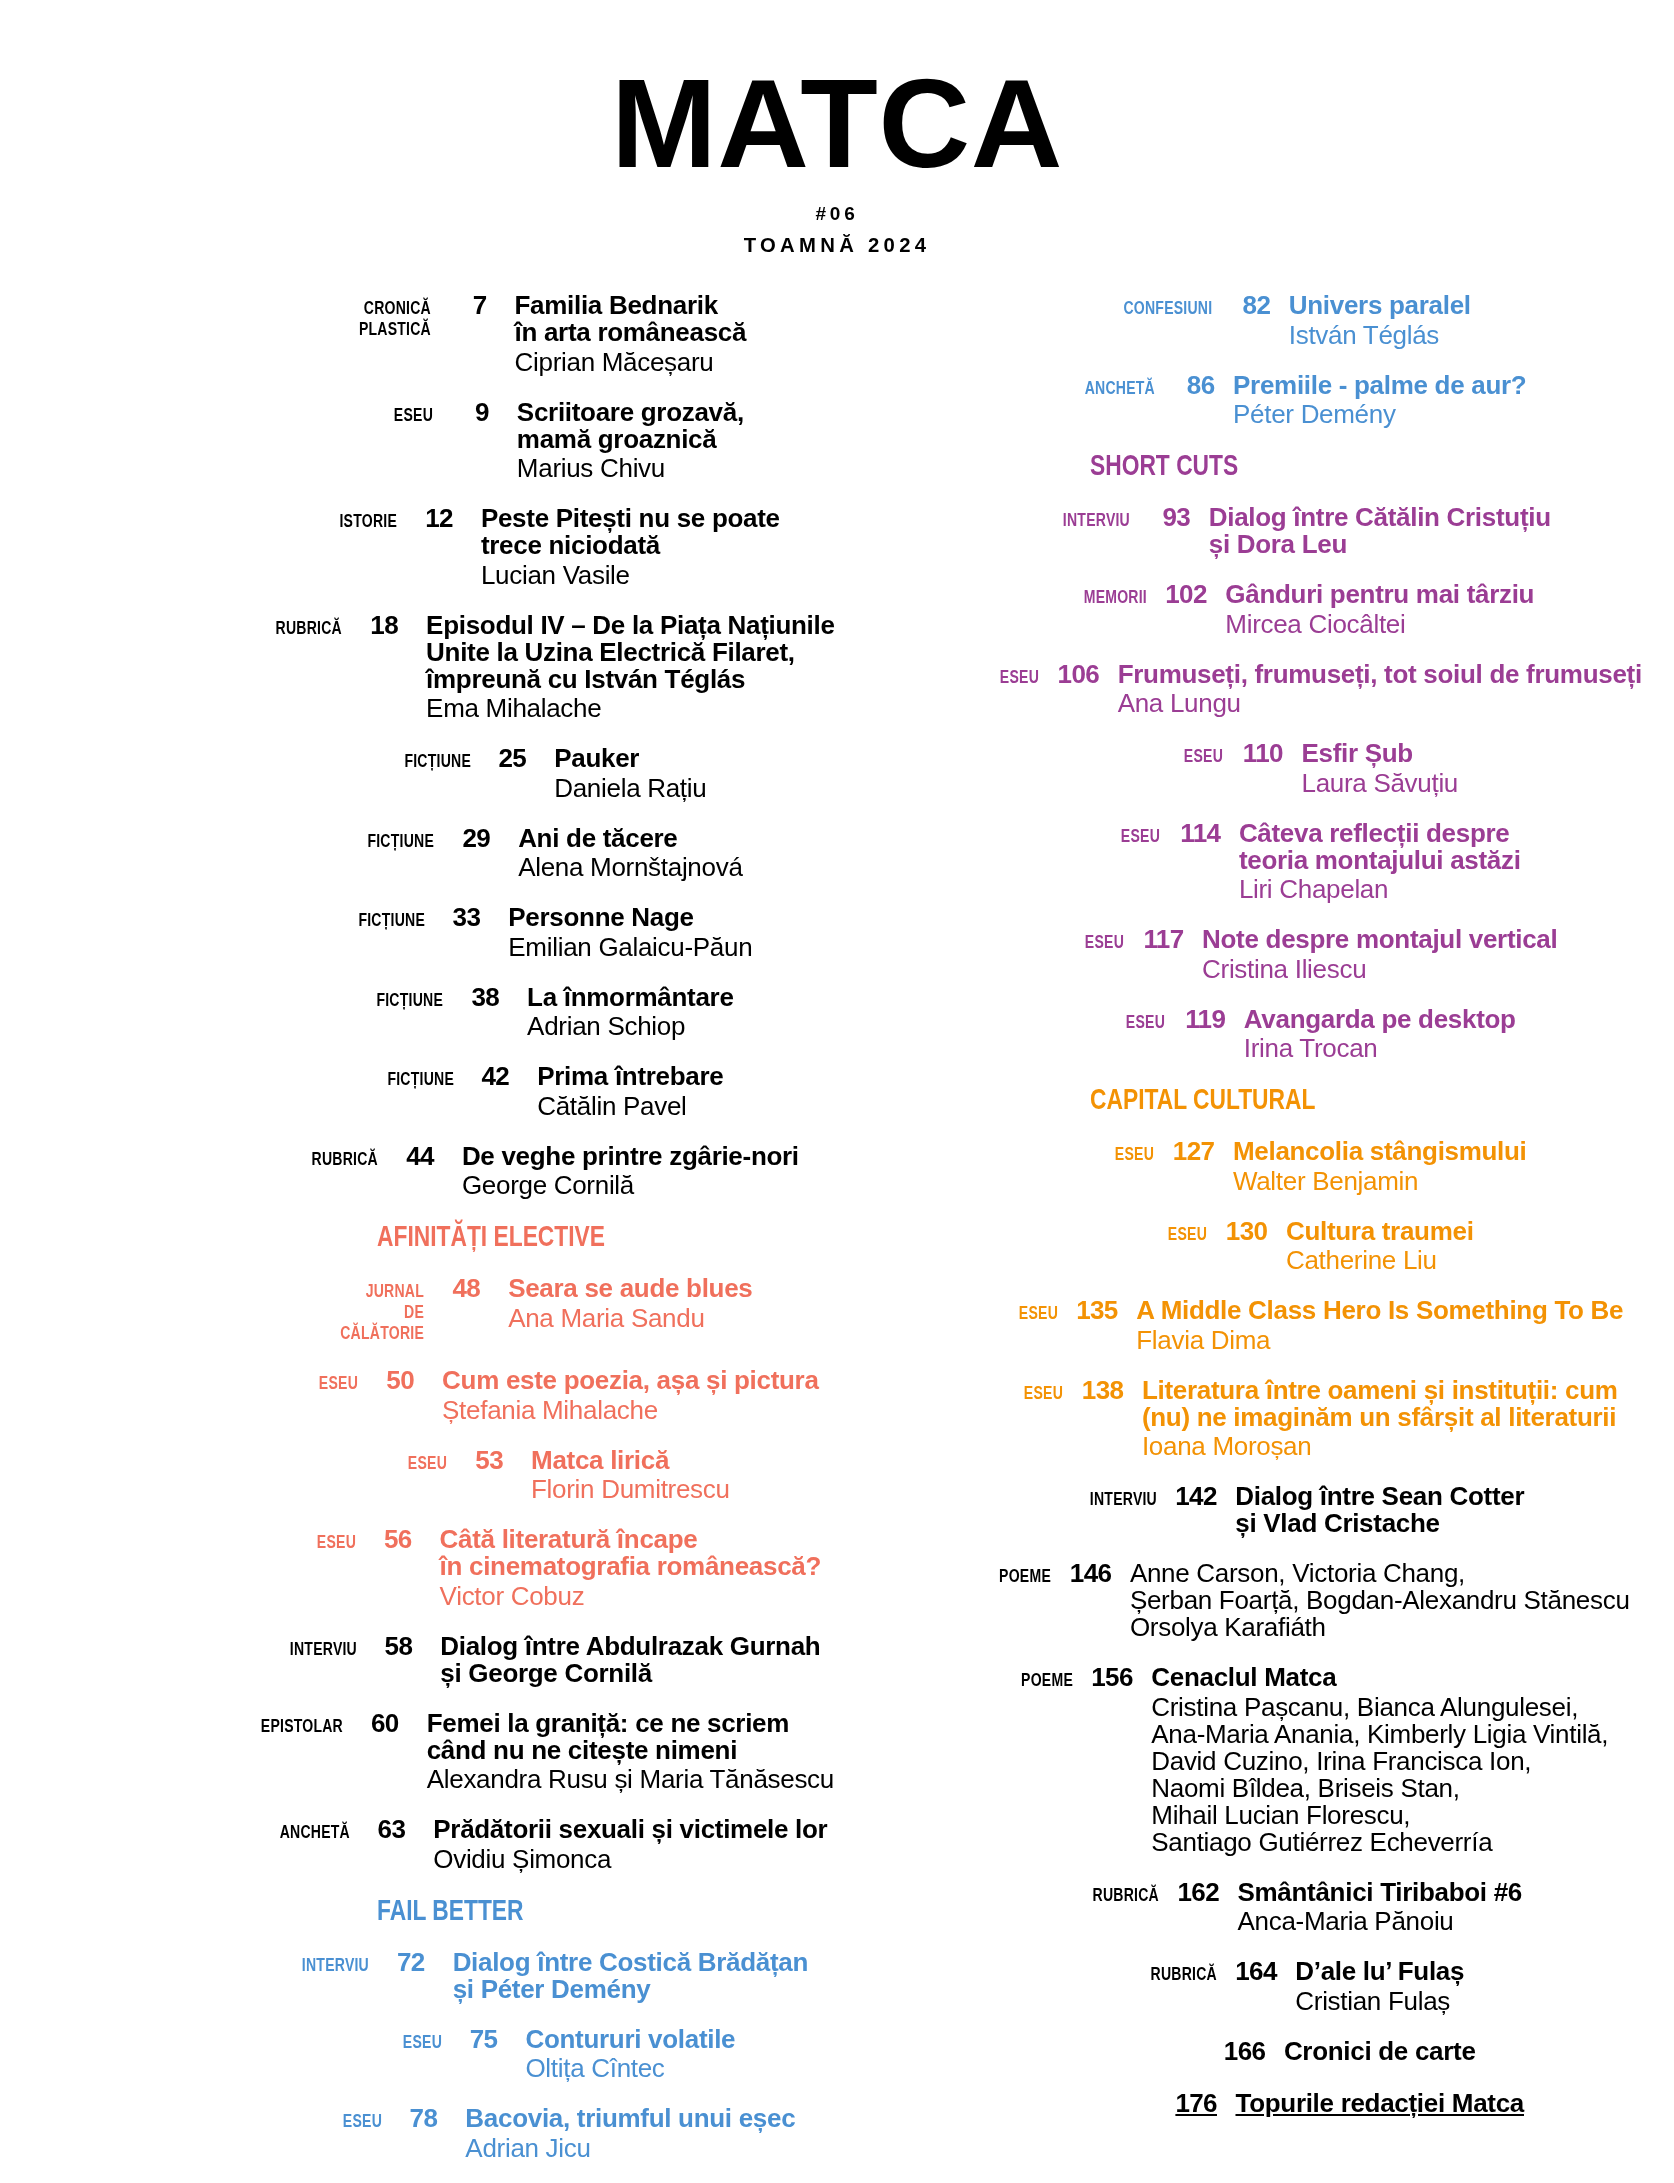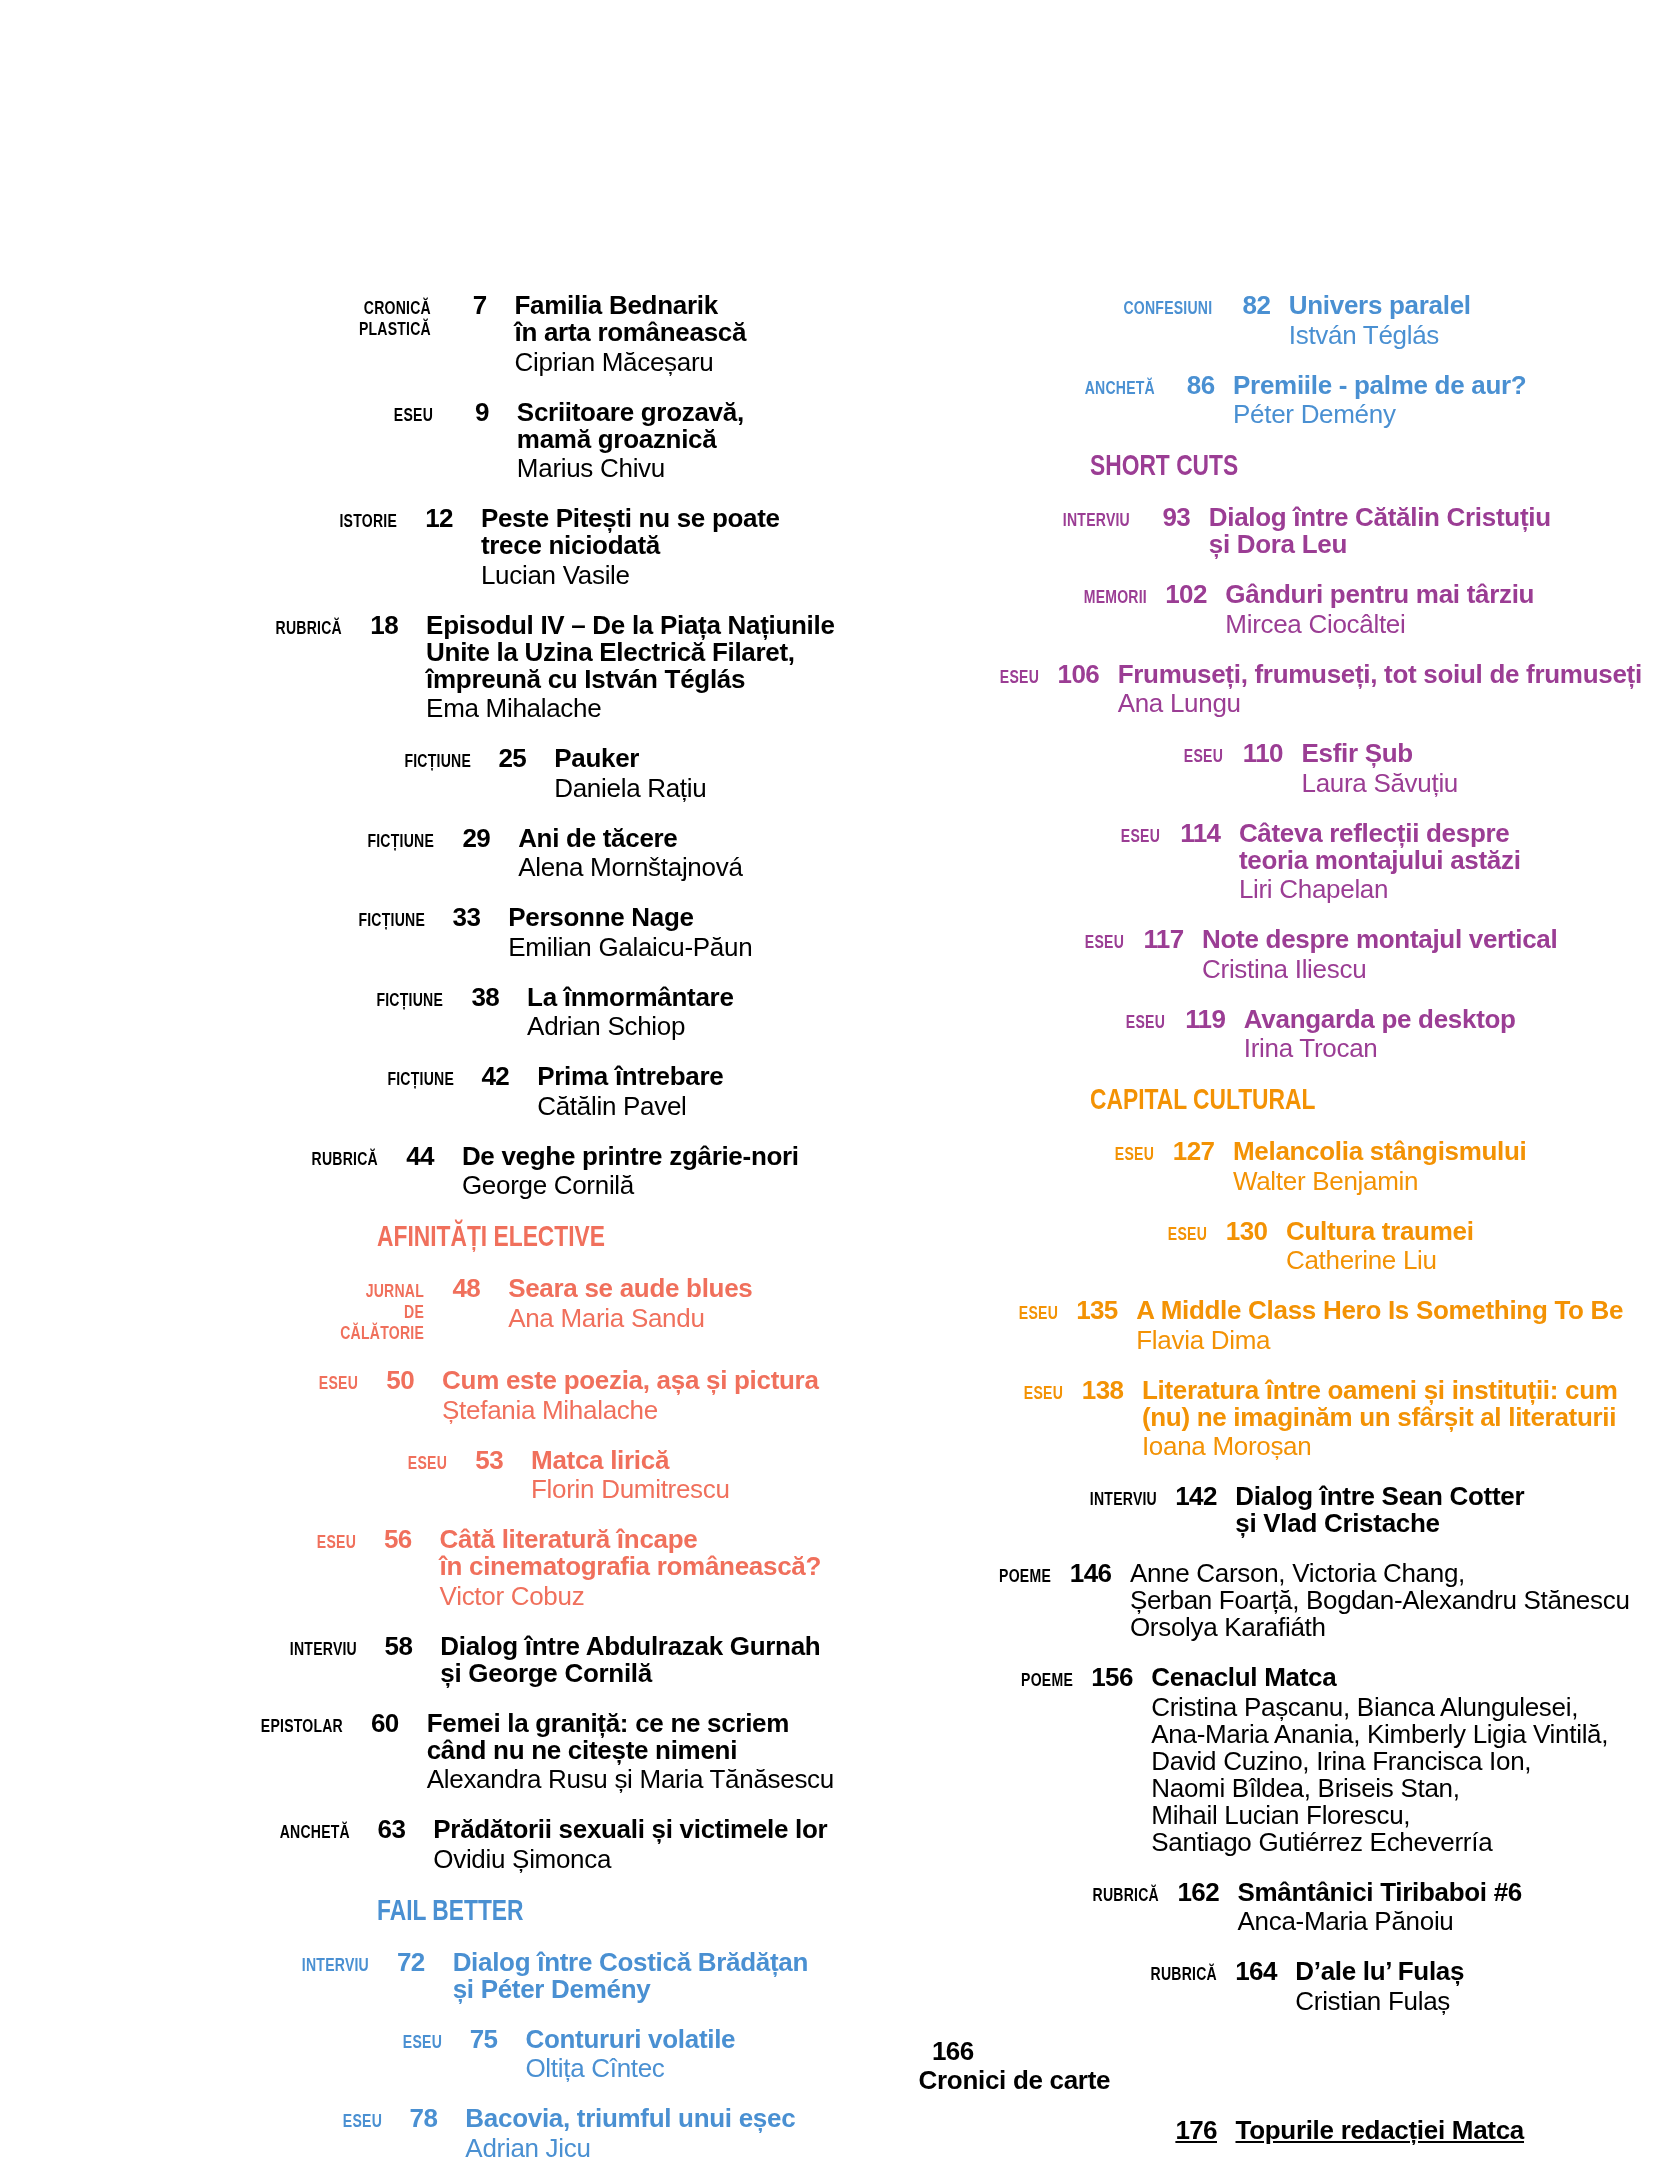--- a/index.html
+++ b/index.html
@@ -31,20 +31,25 @@
     font-weight:700;font-size:30px;line-height:31px;white-space:nowrap;
     transform:scaleX(0.76);transform-origin:0 50%;margin:5px 0 22px 0;text-transform:uppercase;
   }
   .col-left .section-header{margin-left:195px;}
   .col-right .section-header{margin-left:190px;}
 </style>
 </head>
 <body>
 
 <div class="page">
+  <div class="masthead">
+    <h1 class="mag-title">MATCA</h1>
+    <div class="issue">#06</div>
+    <div class="season">TOAMNĂ 2024</div>
+  </div>
   <div class="col col-left" id="col-left">
       <div class="entry" style="color: rgb(0, 0, 0);">
         <div class="cat">
           <div class="cline">CRONICĂ</div>
           <div class="cline">PLASTICĂ</div>
         </div>
         <div class="num">7</div>
         <div class="ebody">
           <div class="etitle">
             <div class="tline">Familia Bednarik</div>
@@ -577,21 +582,21 @@
         <div class="num">164</div>
         <div class="ebody">
           <div class="etitle">
             <div class="tline">D’ale lu’ Fulaș</div>
           </div>
           <div class="eauthor">
             <div class="aline">Cristian Fulaș</div>
           </div>
         </div>
       </div>
-      <div class="entry" style="color: rgb(0, 0, 0); flex-direction: column;">
+      <div class="entry" style="color: rgb(0, 0, 0);">
         <div class="cat"></div>
         <div class="num">166</div>
         <div class="ebody">
           <div class="etitle">
             <div class="tline">Cronici de carte</div>
           </div>
         </div>
       </div>
       <div class="entry" style="color: rgb(0, 0, 0); text-decoration: underline;">
         <div class="cat"></div>

